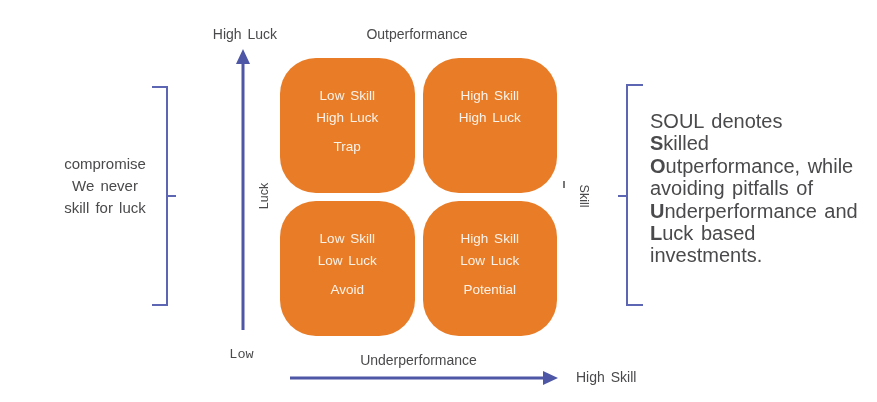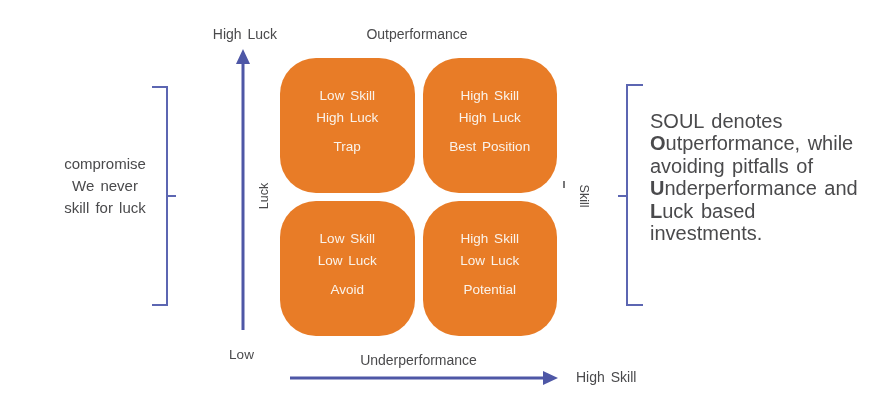--- a/index.html
+++ b/index.html
@@ -37,21 +37,21 @@
   .q-name{margin-top:7px;}
   .rot-label{
     font-size:12.5px;color:var(--text);white-space:nowrap;
   }
   #luck-label{left:264px;top:196px;transform:translate(-50%,-50%) rotate(-90deg);}
   #skill-label{left:584px;top:196px;transform:translate(-50%,-50%) rotate(90deg);}
   #high-luck-label{left:200px;top:26px;width:90px;}
   #outperformance-label{left:337px;top:26px;width:160px;}
   #underperformance-label{left:336px;top:352px;width:165px;}
   #high-skill-label{left:576px;top:369px;width:100px;}
-  #origin-label{left:193px;top:345px;width:97px;font-size:13.5px;line-height:20px;}
+  #origin-label{left:193px;top:345px;width:97px;font-size:13.5px;line-height:20px;font-family:Liberation Mono, monospace;}
   #left-note{
     left:35px;top:153px;width:140px;
     font-size:15px;line-height:22px;color:var(--text);
   }
   #soul-note{
     left:650px;top:110px;width:220px;
     font-size:20px;line-height:22.4px;color:var(--text);
   }
   #soul-note b{font-weight:bold;}
 </style>
@@ -80,21 +80,20 @@
 
 <div class="abs" id="matrix">
   <div class="quadrant">
     <div>Low Skill</div>
     <div>High Luck</div>
     <div class="q-name">Trap</div>
   </div>
   <div class="quadrant">
     <div>High Skill</div>
     <div>High Luck</div>
-    <div class="q-name">Best Position</div>
   </div>
   <div class="quadrant">
     <div>Low Skill</div>
     <div>Low Luck</div>
     <div class="q-name">Avoid</div>
   </div>
   <div class="quadrant">
     <div>High Skill</div>
     <div>Low Luck</div>
     <div class="q-name">Potential</div>
@@ -108,18 +107,19 @@
 <div class="abs axis-label" id="high-skill-label">High Skill</div>
 
 <div class="abs center" id="left-note">
   <div>compromise</div>
   <div>We never</div>
   <div>skill for luck</div>
 </div>
 
 <div class="abs" id="soul-note">
   <div><b></b><span>SOUL denotes</span></div>
+  <div><b>S</b><span>killed</span></div>
   <div><b>O</b><span>utperformance, while</span></div>
   <div><b></b><span>avoiding pitfalls of</span></div>
   <div><b>U</b><span>nderperformance and</span></div>
   <div><b>L</b><span>uck based</span></div>
   <div><b></b><span>investments.</span></div>
 </div>
 
 </body></html>

